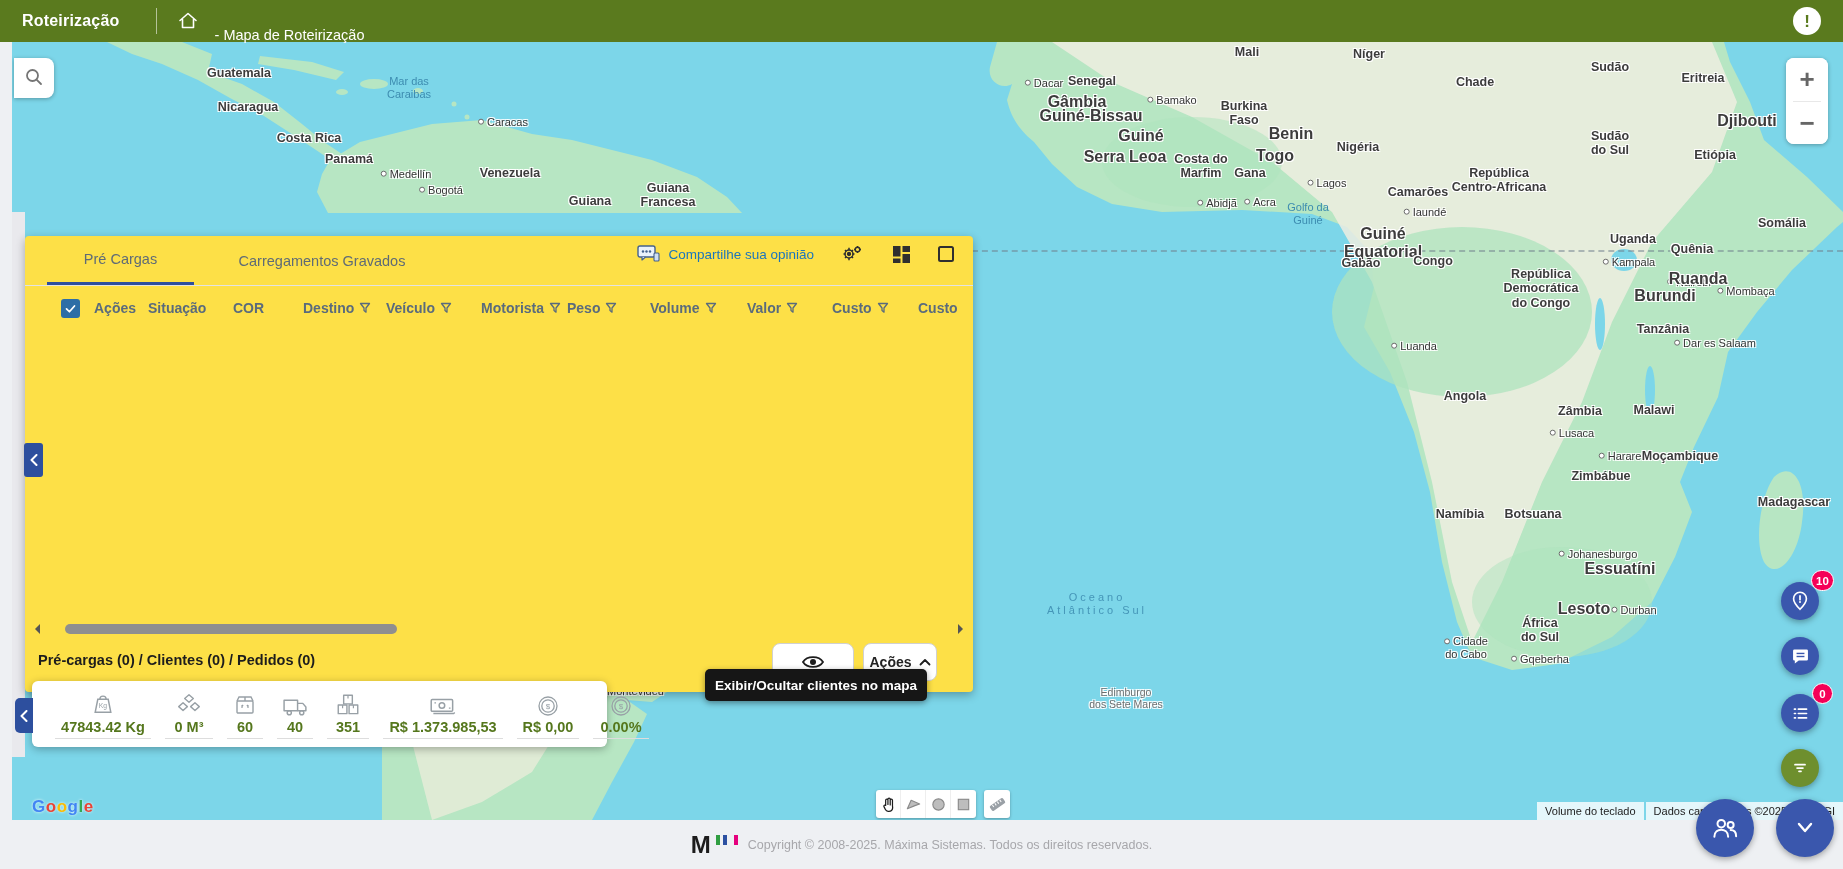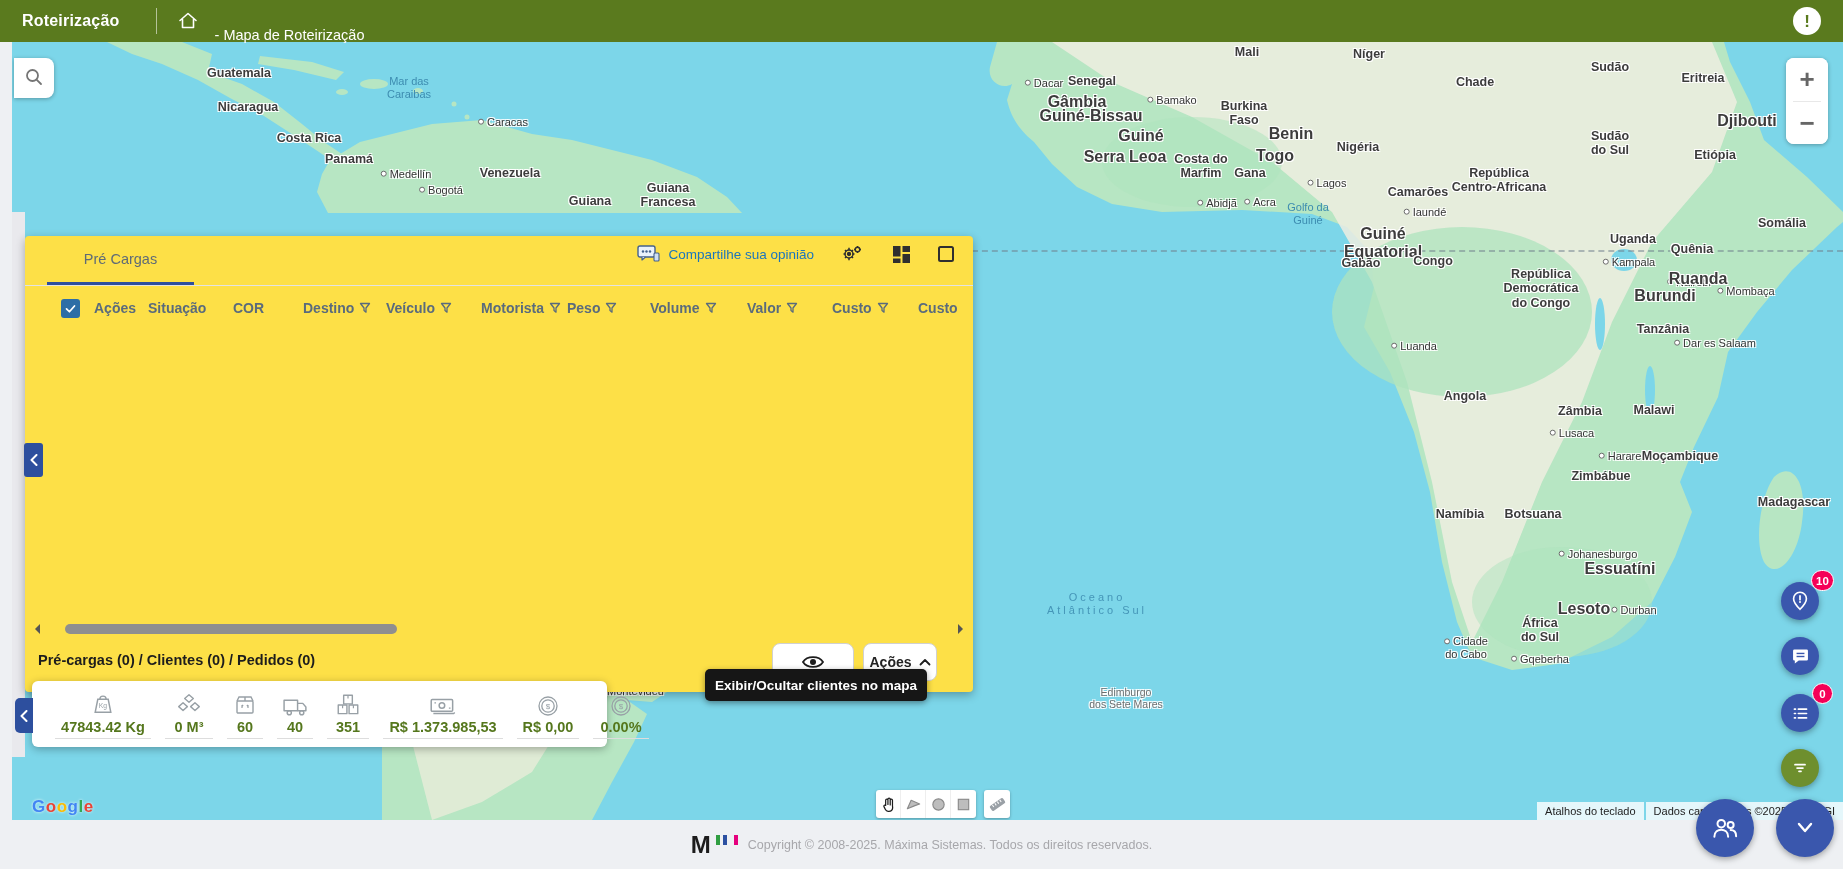--- a/index.html
+++ b/index.html
@@ -307,41 +307,42 @@
             <line x1="11" y1="7" x2="11" y2="9.5" stroke="#fff" stroke-width="1"></line>
             <line x1="14" y1="7" x2="14" y2="9.5" stroke="#fff" stroke-width="1"></line>
           </g>
         </svg>
       </button>
     </div>
 
     <div class="google-logo"><span style="color: rgb(66, 133, 244);">G</span><span style="color: rgb(234, 67, 53);">o</span><span style="color: rgb(251, 188, 5);">o</span><span style="color: rgb(66, 133, 244);">g</span><span style="color: rgb(52, 168, 83);">l</span><span style="color: rgb(234, 67, 53);">e</span></div>
 
     <div class="map-attrib" style="bottom:0;">
-      <div>Atalhos do teclado</div>
+      <div>Volume do teclado</div>
       <div>Dados cartográficos ©2025</div>
       <div>INEGI</div>
     </div>
   </div>
 
   <div class="side-strip"></div>
   <button class="collapse-tab tab-panel-collapse">
     <svg width="8" height="12" viewBox="0 0 8 12">
       <polyline points="6.5,1 1.5,6 6.5,11" fill="none" stroke="#fff" stroke-width="2" stroke-linecap="round" stroke-linejoin="round"></polyline>
     </svg>
   </button>
   <button class="collapse-tab tab-stats-collapse">
     <svg width="8" height="12" viewBox="0 0 8 12">
       <polyline points="6.5,1 1.5,6 6.5,11" fill="none" stroke="#fff" stroke-width="2" stroke-linecap="round" stroke-linejoin="round"></polyline>
     </svg>
   </button>
 
   <div class="panel">
     <div class="tabs-row">
       <button class="tab t1 active">Pré Cargas</button>
+      <button class="tab t2">Carregamentos Gravados</button>
       <div class="tabs-right">
         <button class="feedback-link">
           <svg width="24" height="20" viewBox="0 0 24 20">
             <rect x="1" y="2" width="17" height="11" rx="2" fill="#eaf2fb" stroke="#44618e" stroke-width="1.4"></rect>
             <circle cx="6" cy="7.5" r="1.2" fill="#44618e"></circle>
               <circle cx="9.5" cy="7.5" r="1.2" fill="#44618e"></circle>
               <circle cx="13" cy="7.5" r="1.2" fill="#44618e"></circle>
             <path d="M5,13 L5,16 L8.5,13" fill="#eaf2fb" stroke="#44618e" stroke-width="1.2" stroke-linejoin="round"></path>
             <rect x="17" y="9" width="5" height="8" rx="1" fill="#cfe0f3" stroke="#44618e" stroke-width="1.1"></rect>
           </svg>

